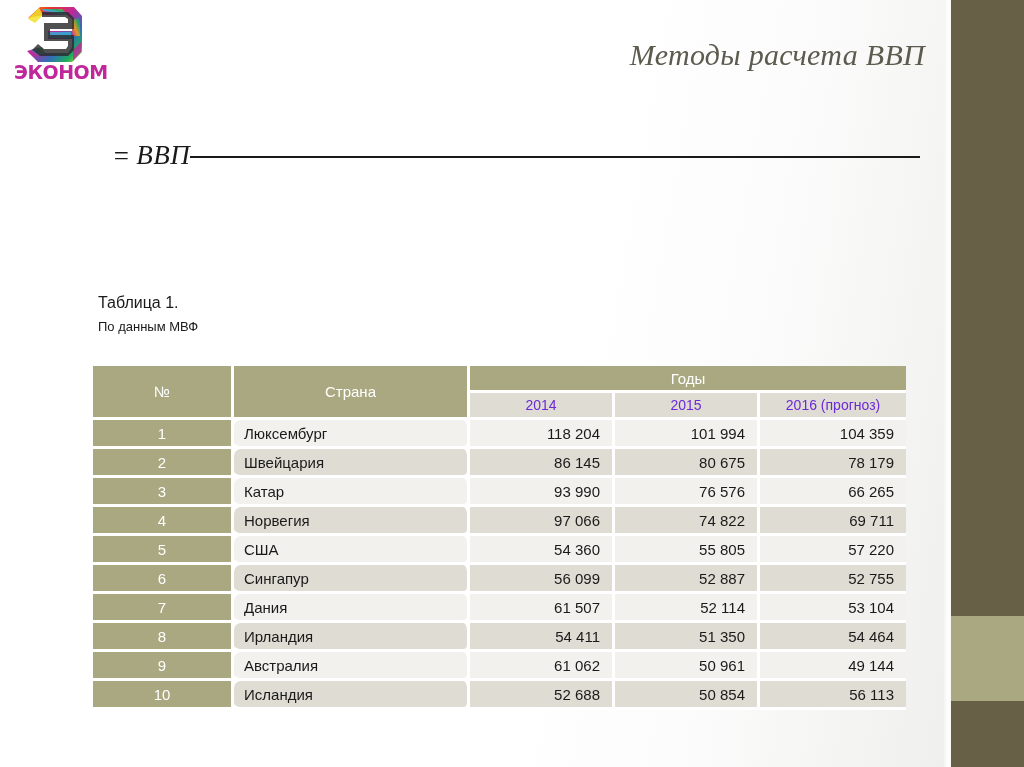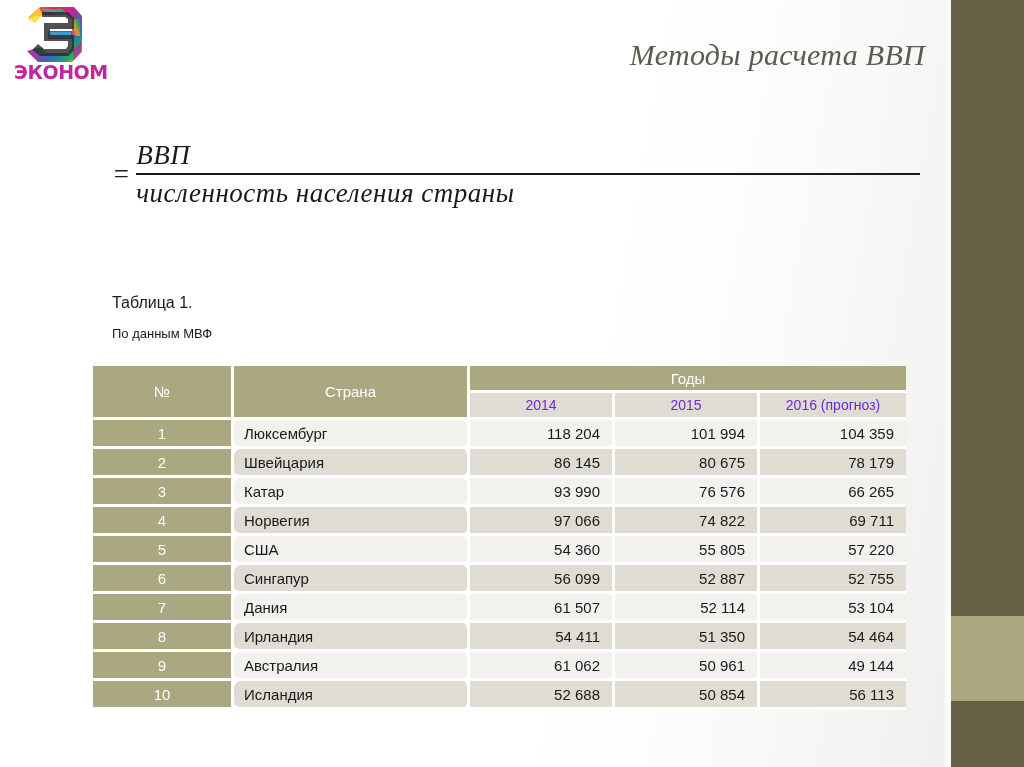--- a/index.html
+++ b/index.html
@@ -113,22 +113,22 @@
     padding-right: 4px;
     letter-spacing: 0.5px;
   }
   .formula-eq {
     font-size: 27px;
     padding: 0 6px 0 2px;
   }
   .fraction {
     flex: 1;
     display: flex;
-    flex-direction: column;
-    align-items: flex-start;
+    flex-direction: row;
+    align-items: center;
     min-width: 430px;
   }
   .fraction .numer {
     font-size: 27px;
     padding-bottom: 2px;
     letter-spacing: 0.5px;
   }
   .fraction .bar {
     width: 100%;
     height: 2px;
@@ -137,37 +137,37 @@
   .fraction .denom {
     font-size: 27px;
     padding-top: 3px;
     letter-spacing: 0.5px;
     white-space: nowrap;
   }
 
   
   #caption {
     position: absolute;
-    left: 112px;
+    left: 98px;
     top: 292px;
     color: #1a1a1a;
   }
   #caption-line1 {
     font-size: 16px;
     line-height: 21px;
   }
   #caption-line2 {
     font-size: 16px;
     line-height: 21px;
     white-space: nowrap;
   }
   #caption-source {
     font-size: 13px;
     line-height: 17px;
-    margin-top: 12px;
+    margin-top: 5px;
   }
 
   
   #gdp-table {
     position: absolute;
     left: 93px;
     top: 366px;
     width: 813px;
     border-collapse: separate;
     border-spacing: 0;
@@ -290,21 +290,20 @@
       <path d="M20 6 L46 6 L52 12 L52 23 L28 23 L28 29 L52 29 L52 44 L46 50 L18 50 L10 44 L16 38 L22 43 L44 43 L46 40 L46 35 L22 35 L22 17 L46 17 L46 13 L43 11 L20 11 Z" fill="#2b2b2b" opacity="0.82"></path>
     </svg>
     <div id="logo-word">ЭКОНОМ</div>
   </div>
 
   <div id="formula">
     <span class="formula-eq">=</span>
     <span class="fraction">
       <span class="numer">ВВП</span>
       <span class="bar"></span>
-      <span class="denom">численность населения страны</span>
     </span>
   </div>
 
   <div id="caption">
     <div id="caption-line1">Таблица 1.</div>
     <div id="caption-source">По данным МВФ</div>
   </div>
 
   <table id="gdp-table">
     <colgroup>

